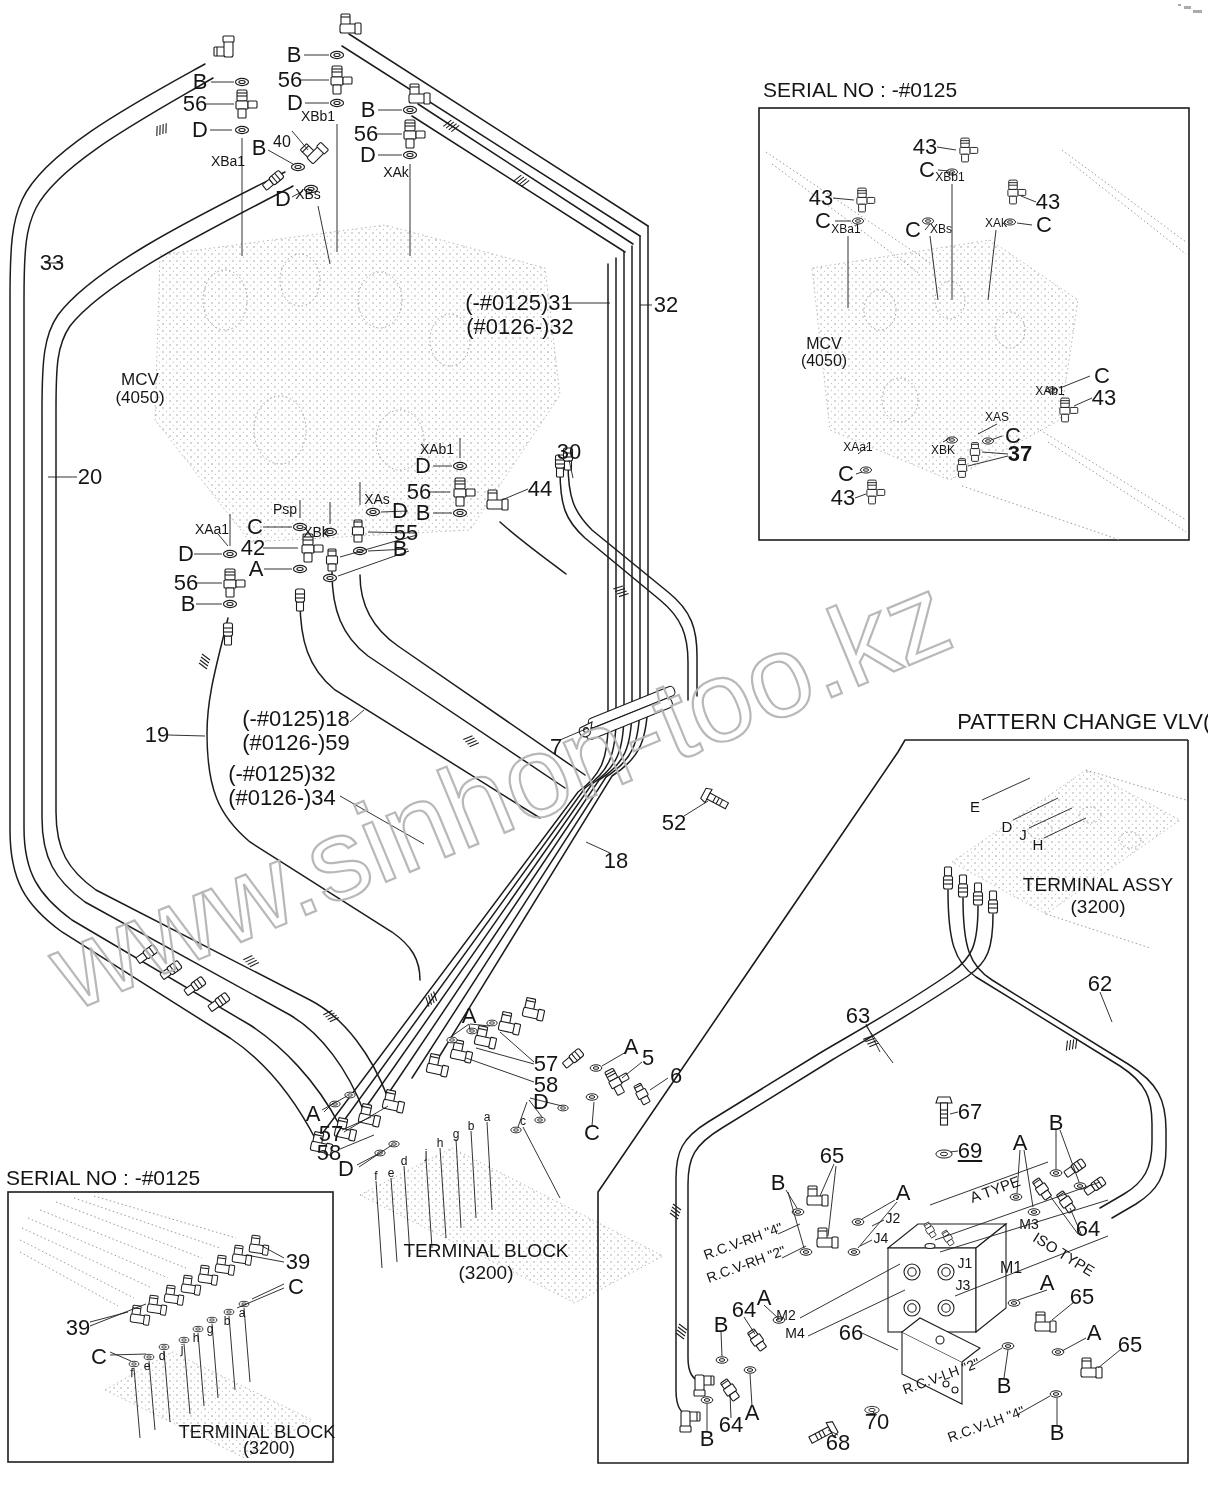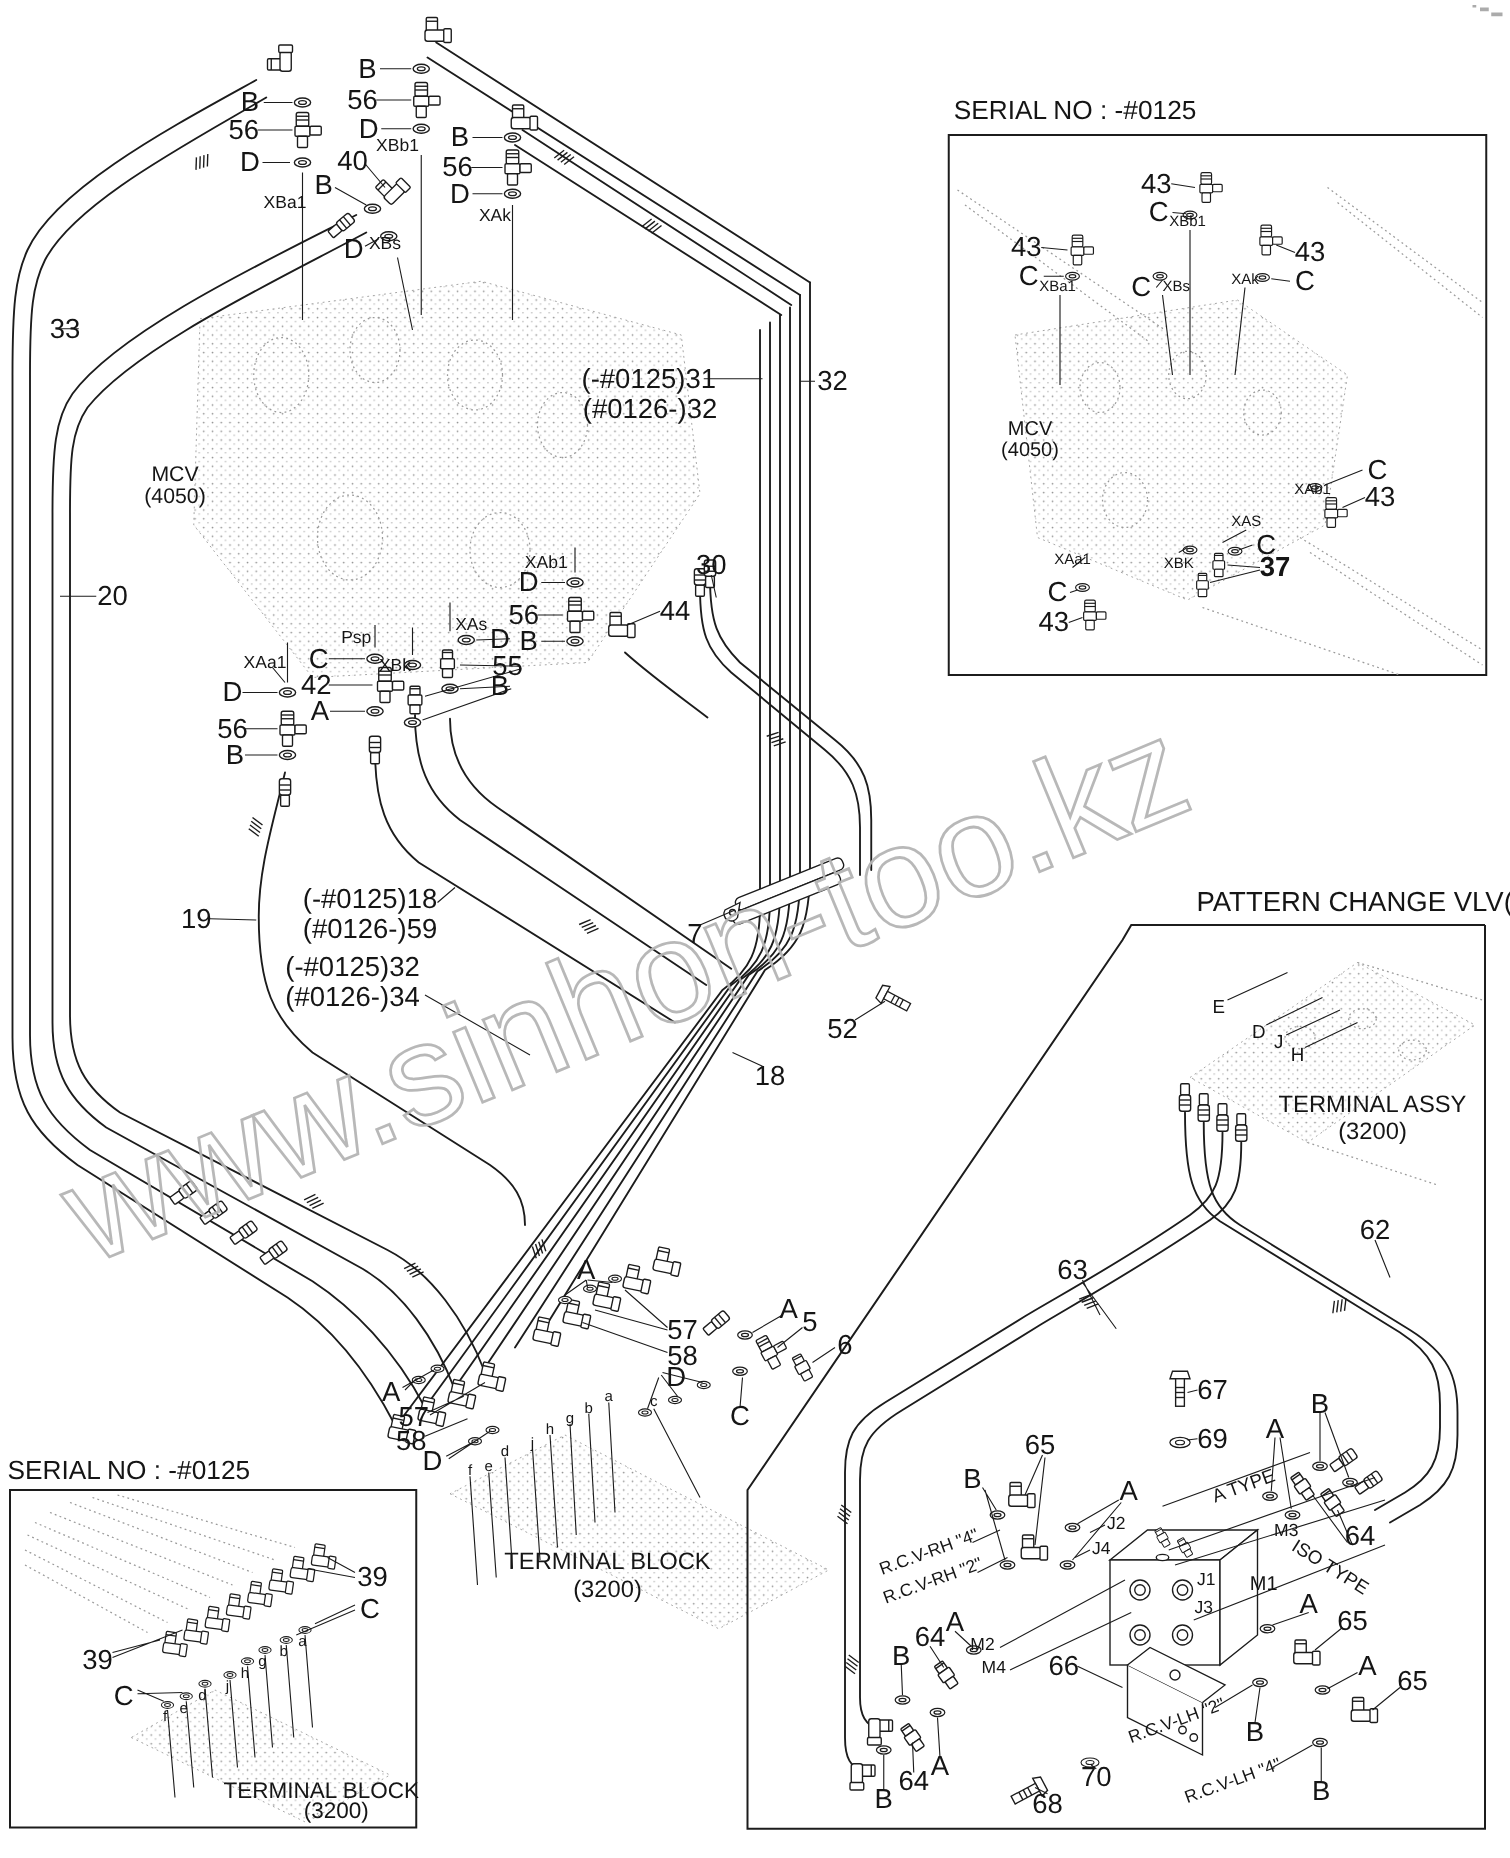--- a/index.html
+++ b/index.html
@@ -417,21 +417,21 @@
 
 <div id="label-layer">
       <div class="lbl" style="left: 200px; top: 82px; font-size: 22px;">B</div>
       <div class="lbl" style="left: 195px; top: 104px; font-size: 22px;">56</div>
       <div class="lbl" style="left: 200px; top: 130px; font-size: 22px;">D</div>
       <div class="lbl" style="left: 228px; top: 161px; font-size: 14px;">XBa1</div>
       <div class="lbl" style="left: 294px; top: 55px; font-size: 22px;">B</div>
       <div class="lbl" style="left: 290px; top: 80px; font-size: 22px;">56</div>
       <div class="lbl" style="left: 295px; top: 103px; font-size: 22px;">D</div>
       <div class="lbl" style="left: 318px; top: 116px; font-size: 14px;">XBb1</div>
-      <div class="lbl" style="left: 282px; top: 129px; font-size: 22px;">40</div>
+      <div class="lbl" style="left: 282px; top: 142px; font-size: 16px;">40</div>
       <div class="lbl" style="left: 259px; top: 148px; font-size: 22px;">B</div>
       <div class="lbl" style="left: 283px; top: 199px; font-size: 22px;">D</div>
       <div class="lbl" style="left: 308px; top: 194px; font-size: 14px;">XBs</div>
       <div class="lbl" style="left: 368px; top: 110px; font-size: 22px;">B</div>
       <div class="lbl" style="left: 366px; top: 134px; font-size: 22px;">56</div>
       <div class="lbl" style="left: 368px; top: 155px; font-size: 22px;">D</div>
       <div class="lbl" style="left: 396px; top: 172px; font-size: 14px;">XAk</div>
       <div class="lbl" style="left: 52px; top: 263px; font-size: 22px;">33</div>
       <div class="lbl" style="left: 90px; top: 477px; font-size: 22px;">20</div>
       <div class="lbl" style="left: 140px; top: 379px; font-size: 17px;">MCV</div>
@@ -531,21 +531,21 @@
       <div class="lbl" style="left: 1110px; top: 722px; font-size: 22px;">PATTERN CHANGE VLV(OPT)</div>
       <div class="lbl" style="left: 975px; top: 806px; font-size: 15px;">E</div>
       <div class="lbl" style="left: 1007px; top: 826px; font-size: 15px;">D</div>
       <div class="lbl" style="left: 1023px; top: 834px; font-size: 15px;">J</div>
       <div class="lbl" style="left: 1038px; top: 844px; font-size: 15px;">H</div>
       <div class="lbl" style="left: 1098px; top: 884px; font-size: 19px;">TERMINAL ASSY</div>
       <div class="lbl" style="left: 1098px; top: 906px; font-size: 19px;">(3200)</div>
       <div class="lbl" style="left: 1100px; top: 984px; font-size: 22px;">62</div>
       <div class="lbl" style="left: 858px; top: 1016px; font-size: 22px;">63</div>
       <div class="lbl" style="left: 970px; top: 1112px; font-size: 22px;">67</div>
-      <div class="lbl" style="left: 970px; top: 1151px; font-size: 22px;">69</div>
+      <div class="lbl" style="left: 970px; top: 1151px; font-size: 22px; text-decoration: underline;">69</div>
       <div class="lbl" style="left: 832px; top: 1156px; font-size: 22px;">65</div>
       <div class="lbl" style="left: 778px; top: 1183px; font-size: 22px;">B</div>
       <div class="lbl" style="left: 903px; top: 1193px; font-size: 22px;">A</div>
       <div class="lbl" style="left: 893px; top: 1218px; font-size: 14px;">J2</div>
       <div class="lbl" style="left: 881px; top: 1238px; font-size: 14px;">J4</div>
       <div class="lbl" style="left: 995px; top: 1189px; font-size: 15px; transform: translate(-50%, -50%) rotate(-20deg);">A TYPE</div>
       <div class="lbl" style="left: 1020px; top: 1143px; font-size: 22px;">A</div>
       <div class="lbl" style="left: 1056px; top: 1123px; font-size: 22px;">B</div>
       <div class="lbl" style="left: 1011px; top: 1268px; font-size: 16px;">M1</div>
       <div class="lbl" style="left: 1029px; top: 1224px; font-size: 14px;">M3</div>

